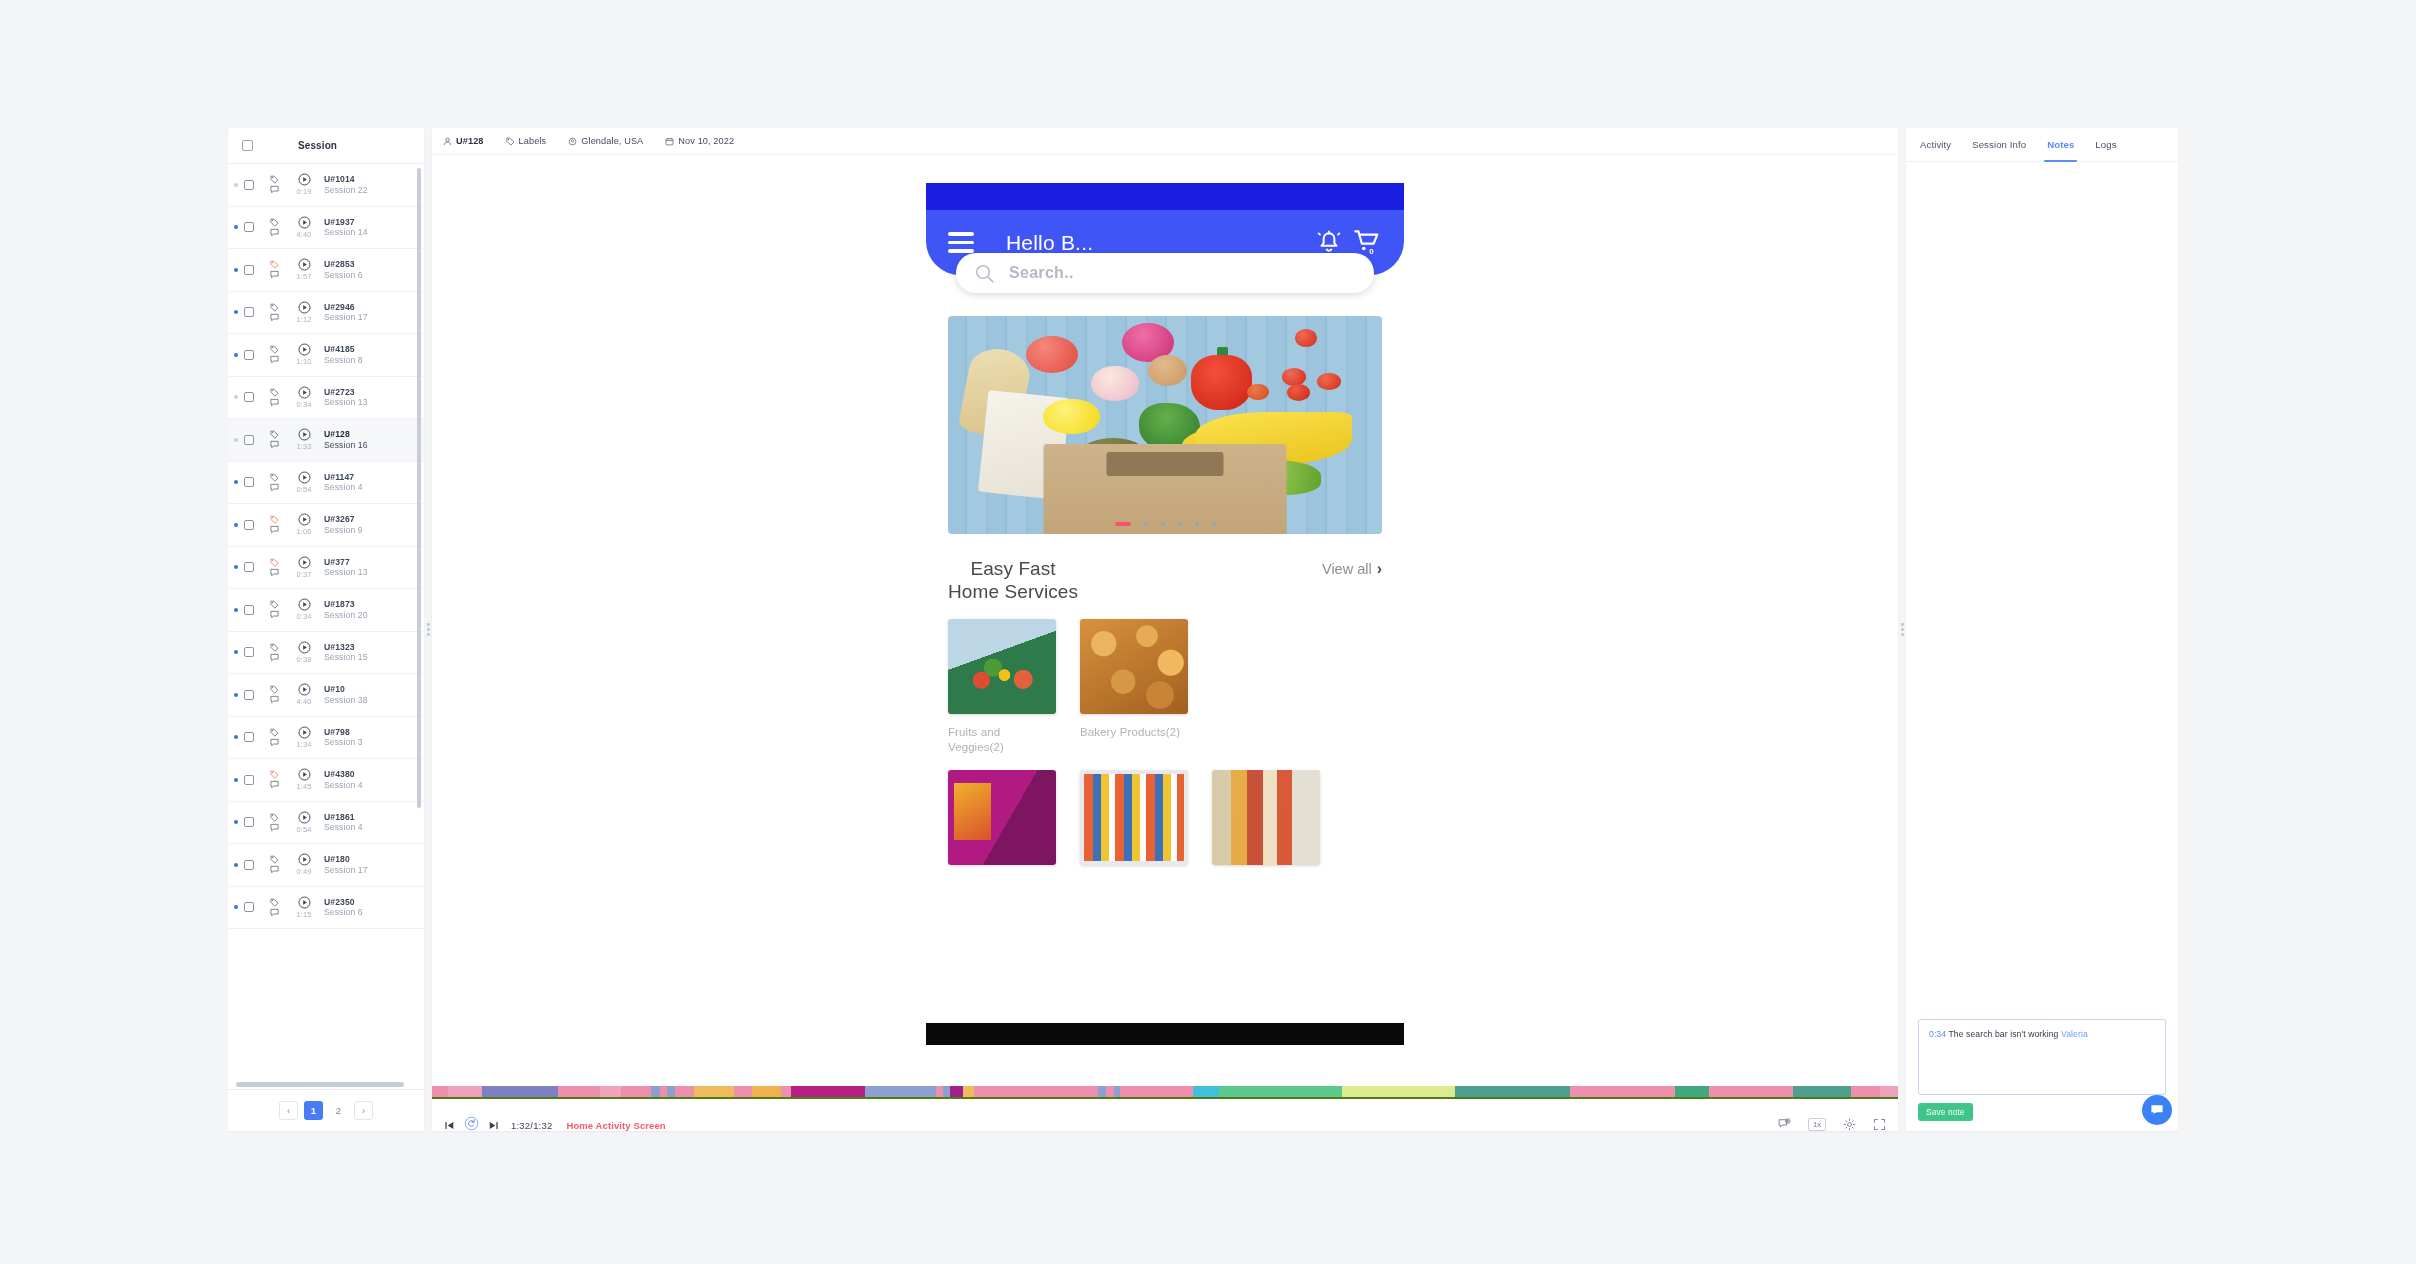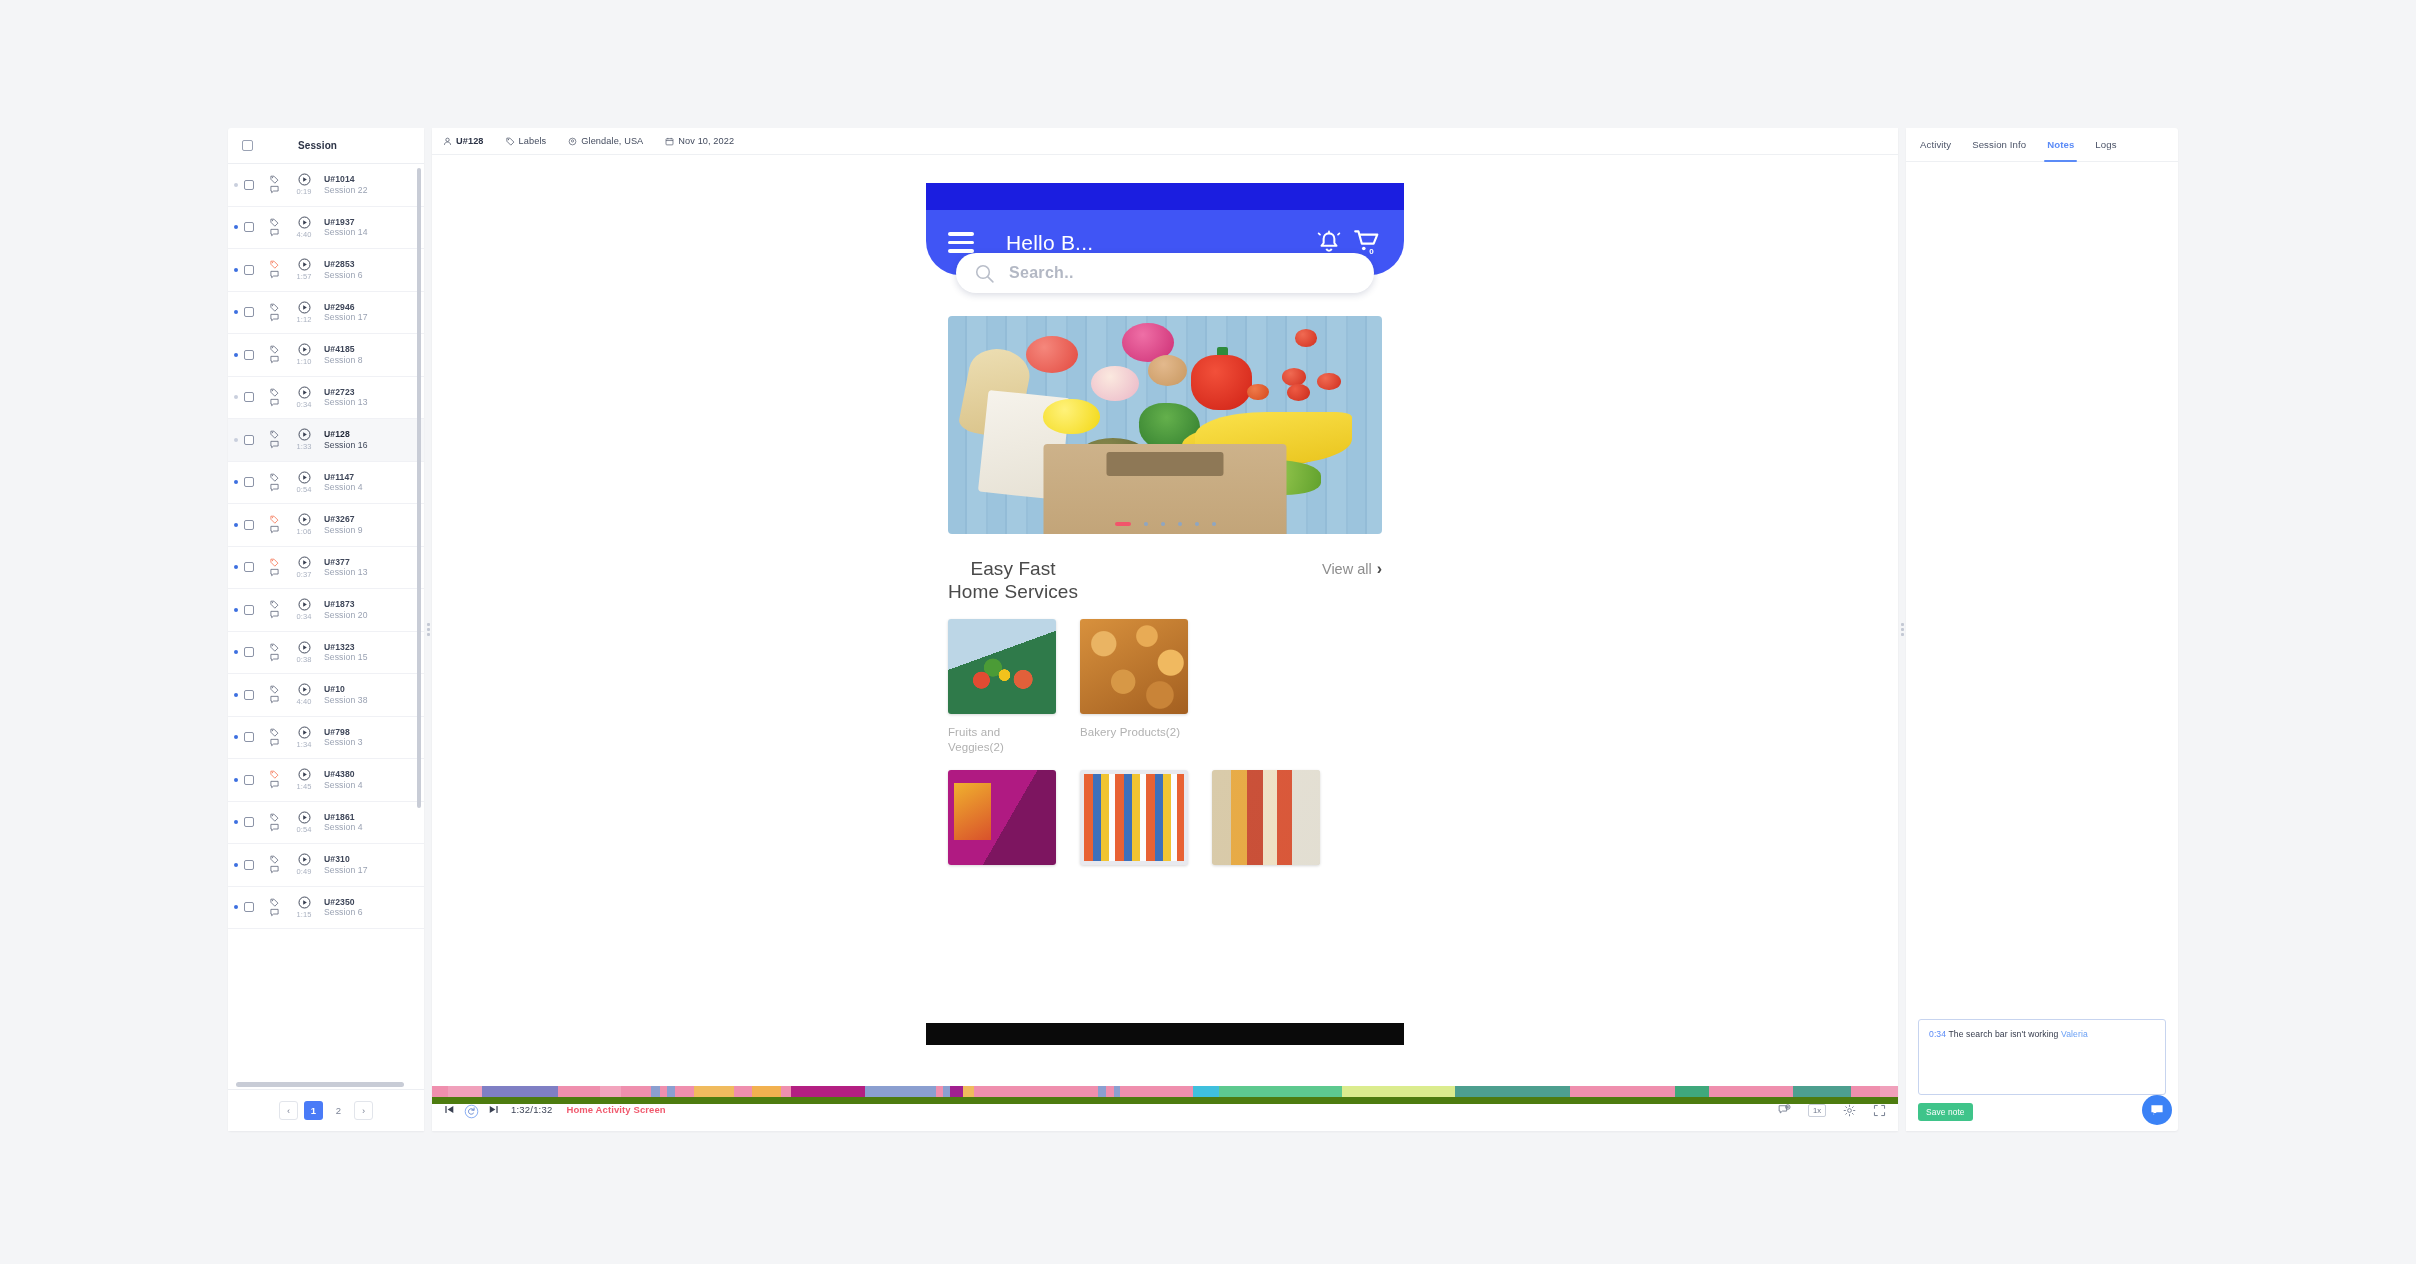--- a/index.html
+++ b/index.html
@@ -293,23 +293,23 @@
   }
 
   
   .timeline {
     height: 11px; flex: 0 0 auto;
     display: flex; background: #ced6ef;
   }
   .timeline span { display: block; height: 100%; }
   .controls {
     height: 34px; flex: 0 0 auto;
-    display: flex; align-items: flex-start;
+    display: flex; align-items: flex-end;
     padding: 0 12px; background: #fff;
-    border-top: 7px solid #4d7c0f;
+    border-top: 2px solid #4d7c0f;
   }
   .ctrl-btn { display: flex; align-items: center; justify-content: center; margin-right: 9px; }
   .time-text { font-size: 9.5px; color: #3d4557; margin: 0 14px 0 3px; letter-spacing: .2px; }
   .screen-name { font-size: 9.5px; color: #f05a6e; font-weight: bold; letter-spacing: .1px; }
   .ctrl-right { margin-left: auto; display: flex; align-items: center; gap: 17px; }
   .speed-box {
     border: 1px solid #c9ced9; border-radius: 2px;
     font-size: 7.6px; color: #6d768a; padding: 1.5px 4px;
     line-height: 1;
   }
@@ -770,21 +770,21 @@
               </svg>
             </span>
             <span class="play-col">
               <svg width="13" height="13" viewBox="0 0 18 18">
   <circle cx="9" cy="9" r="7.6" fill="none" stroke="#394052" stroke-width="1.3"></circle>
   <path d="M7.2 5.8l5 3.2-5 3.2z" fill="#394052"></path>
               </svg>
               <span class="play-time">0:49</span>
             </span>
             <span class="meta-col">
-              <span class="meta-user" style="display:block">U#310</span>
+              <span class="meta-user" style="display:block">U#180</span>
               <span class="meta-sess" style="display:block">Session 17</span>
             </span>
           </div>
           <div class="srow">
             <span class="dot "></span>
             <span class="row-check"></span>
             <span class="icons-col">
               <svg width="9" height="9" viewBox="0 0 16 16">
   <path d="M1.6 7.6V2.1h5.5l7 7-5.5 5.5z" fill="none" stroke="#5c6478" stroke-width="1.4" stroke-linejoin="round"></path>
   <circle cx="4.5" cy="4.6" r="1" fill="#5c6478"></circle>

